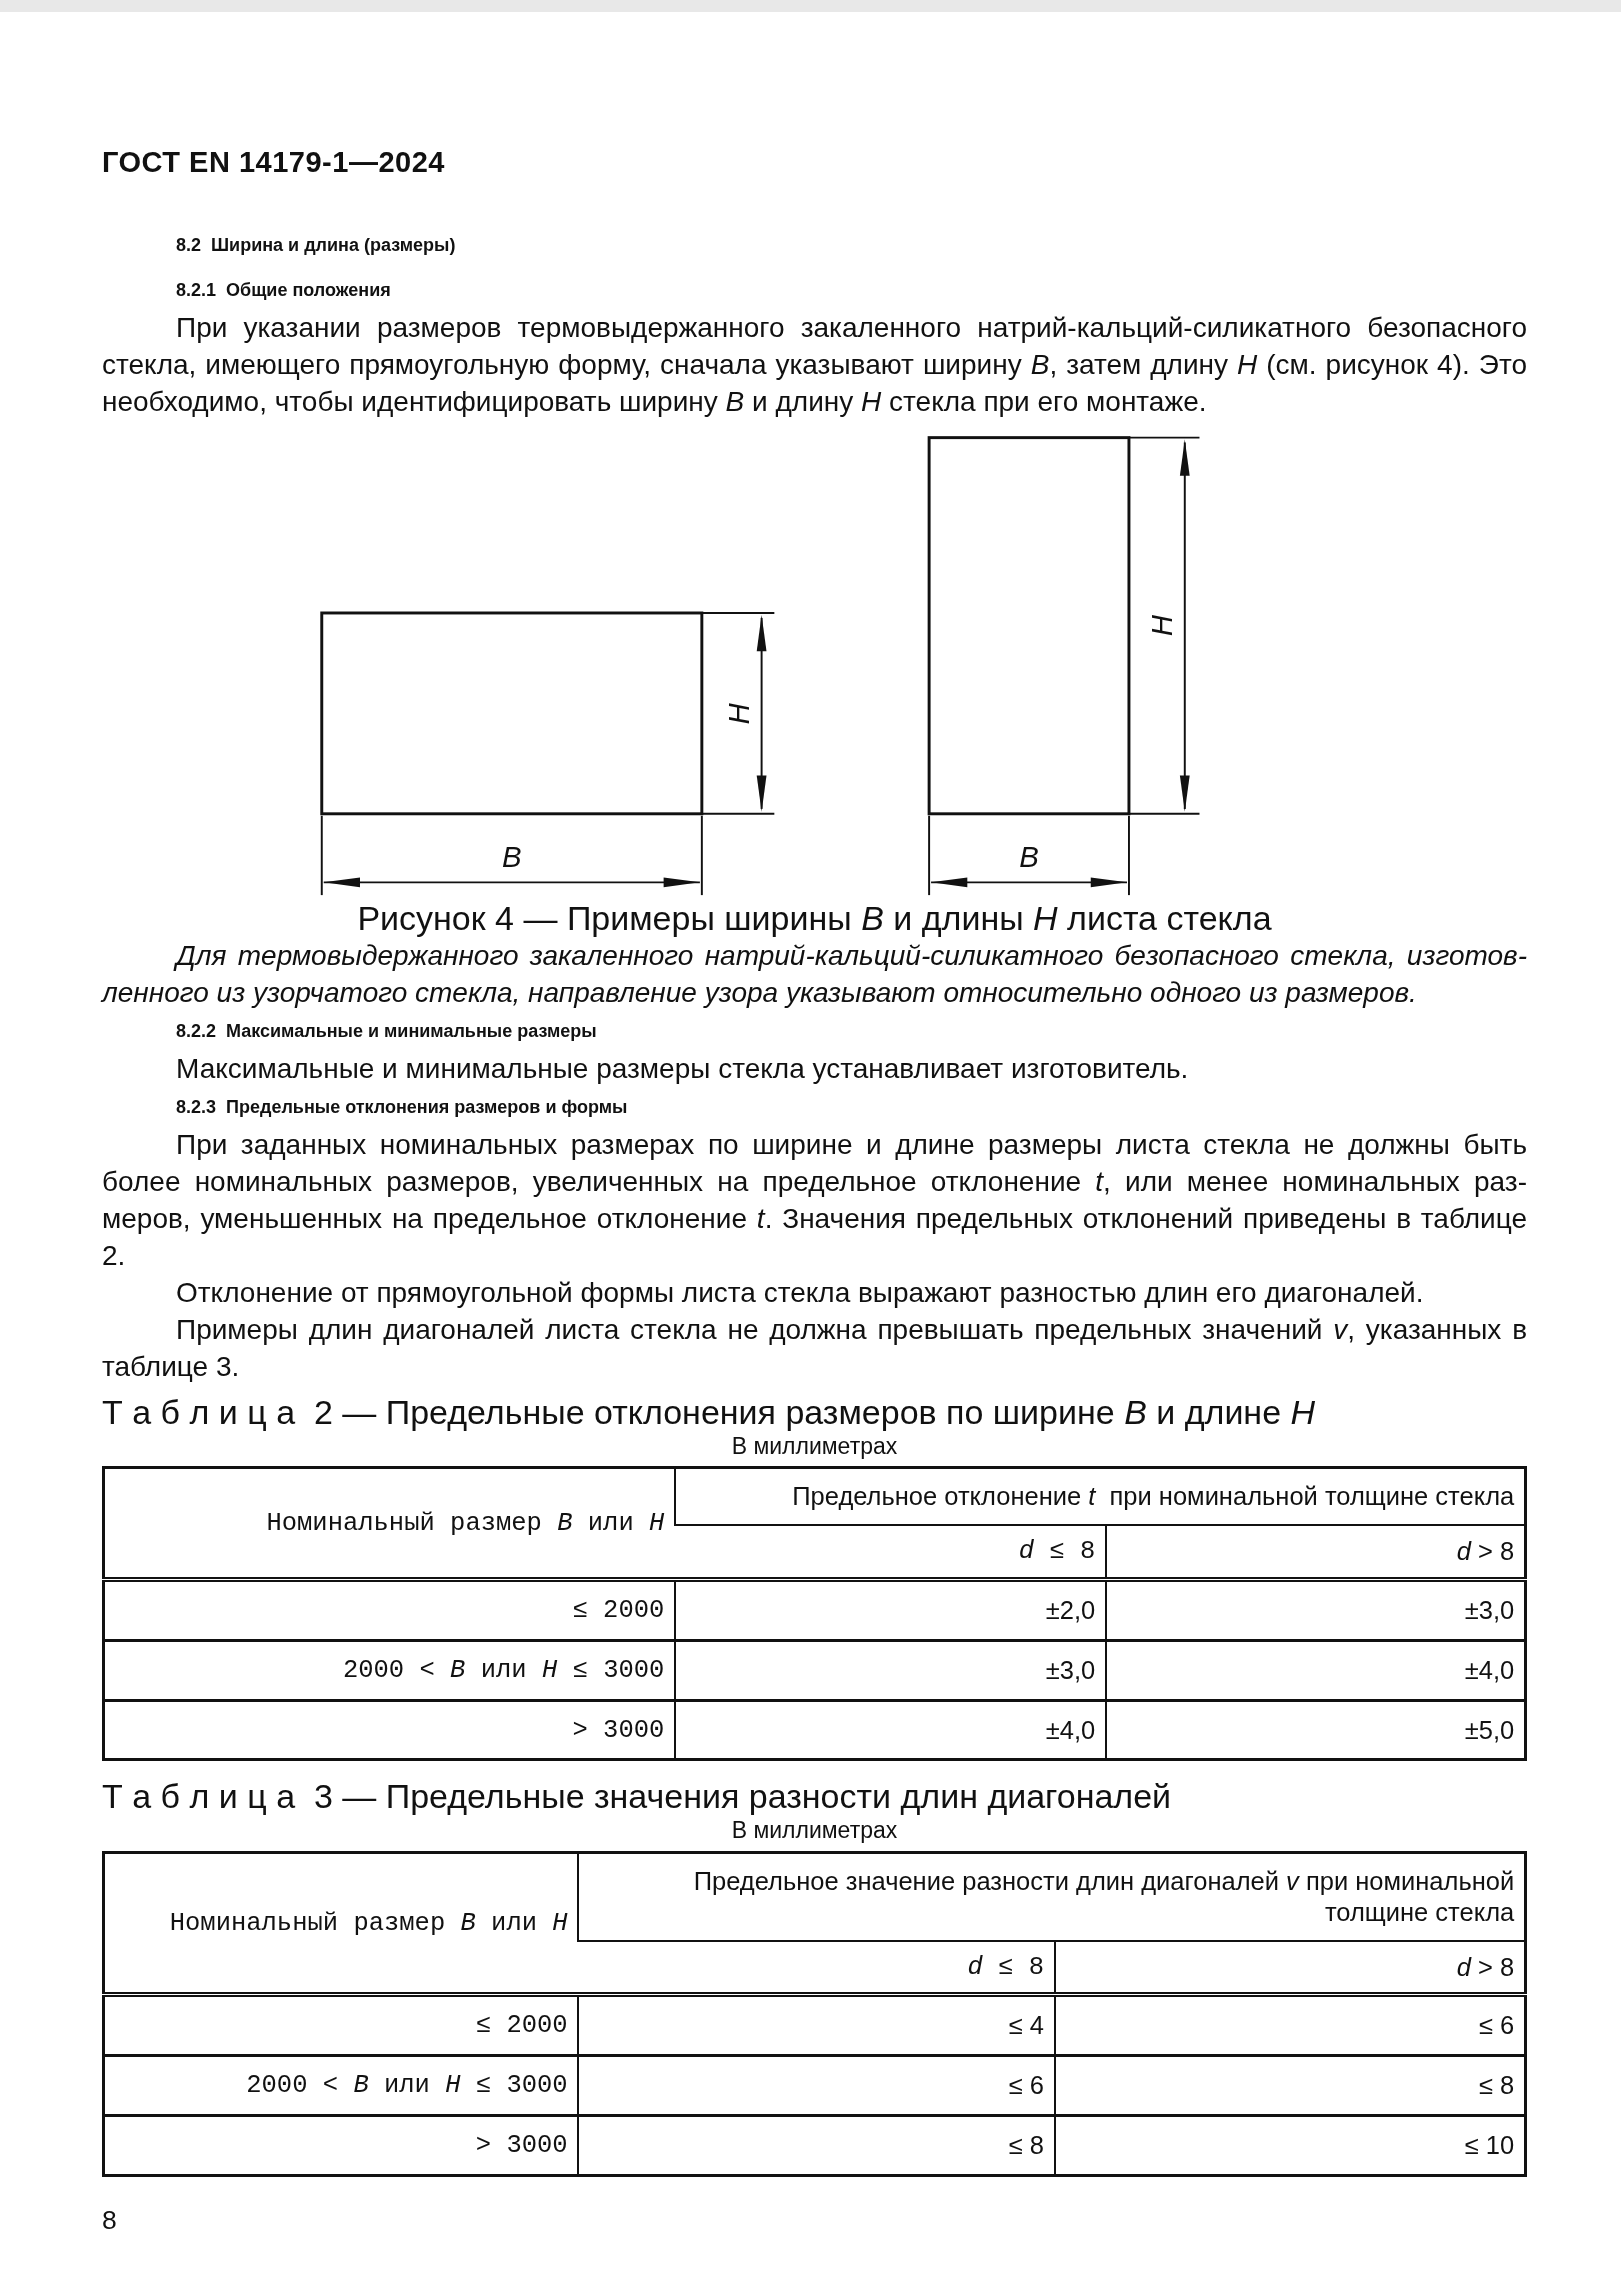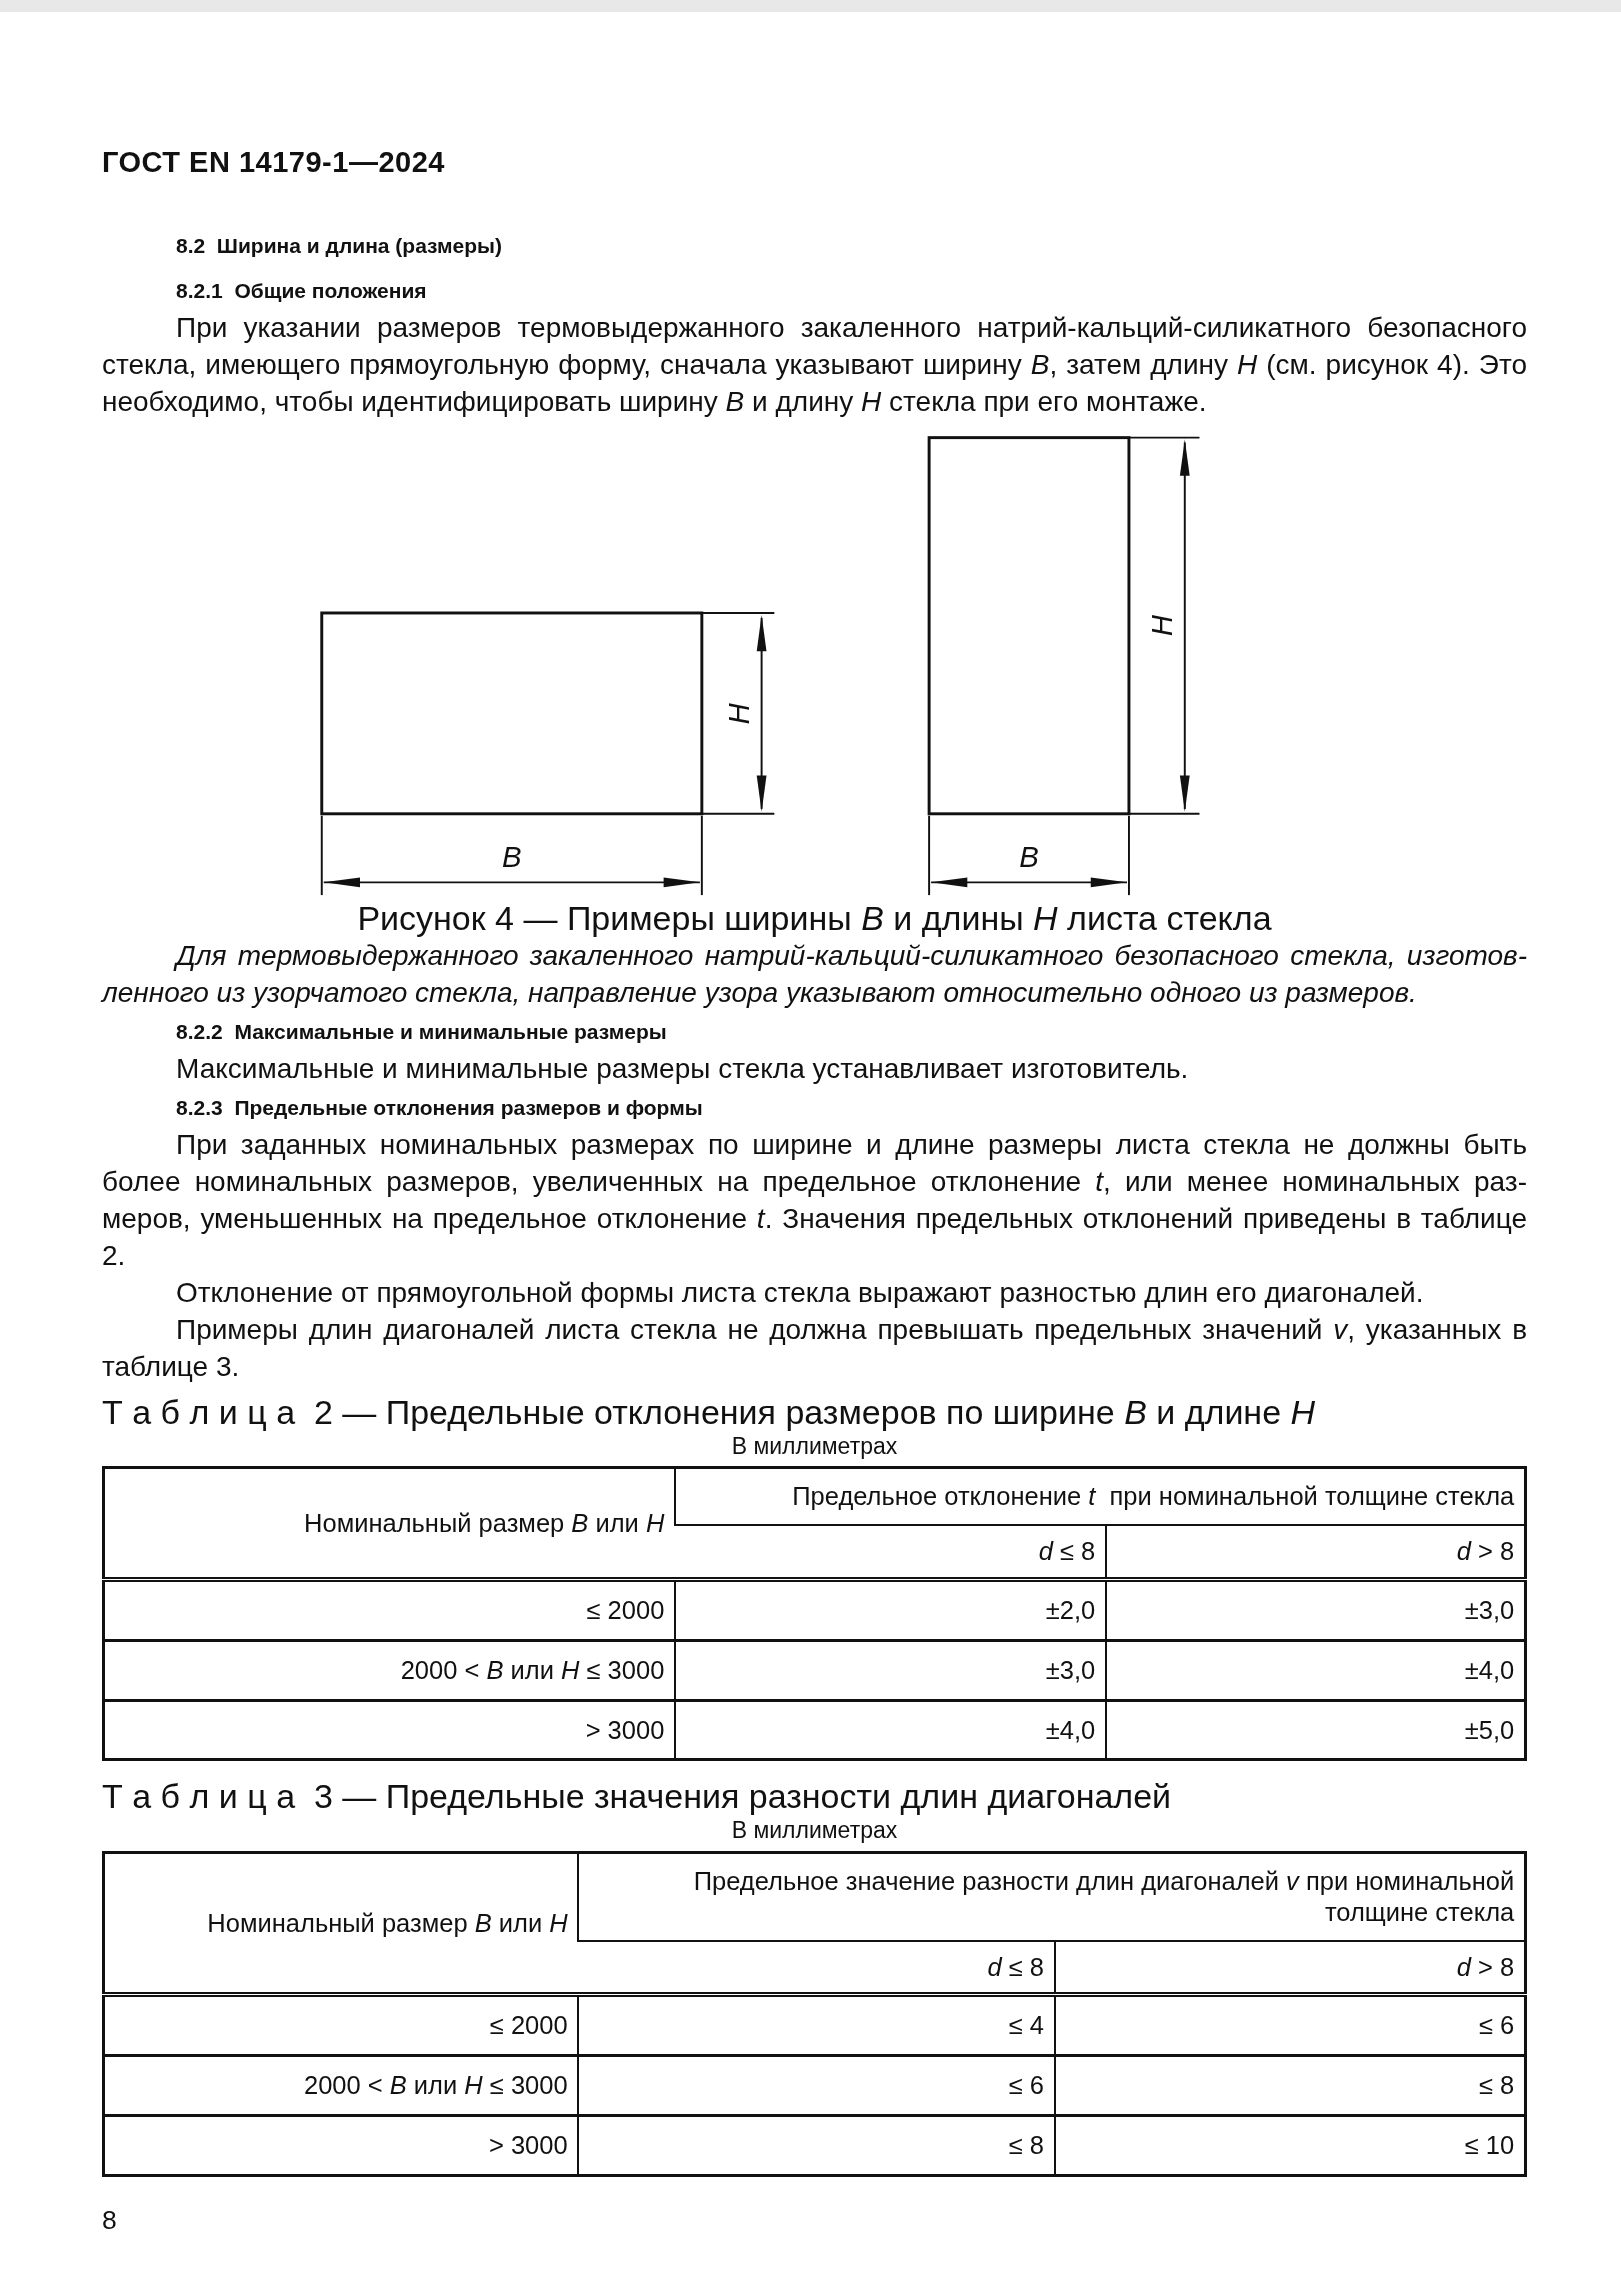--- a/index.html
+++ b/index.html
@@ -13,21 +13,21 @@
     box-sizing:border-box;
     padding:133px 94px 0 102px;
     overflow:hidden;
   }
   .it{font-style:italic;}
   .doc-header{
     font-size:29px;font-weight:bold;line-height:35px;
     letter-spacing:0.5px;
   }
   .h-sec{
-    font-size:21px;font-weight:bold;line-height:37px;
+    font-size:18px;font-weight:bold;line-height:37px;
     margin:0;padding-left:74px;
   }
   .h-82{margin-top:47px;}
   .h-821{margin-top:7.8px;}
   .h-822,.h-823{margin-top:2px;}
   p.body{
     font-size:28px;line-height:37px;margin:0;
     text-align:justify;text-indent:74px;
   }
   .figure{
@@ -51,21 +51,21 @@
     width:100%;border-collapse:collapse;table-layout:fixed;
     border:3.9px solid #111;
     font-size:25.5px;
   }
   table.gost td{
     border-left:2px solid #111;
     text-align:right;vertical-align:middle;
     padding:3.9px 9.8px;
     line-height:31px;
   }
-  table.gost td:first-child{border-left:none;}
+  table.gost td:first-child{border-left:none;font-family:Liberation Mono, monospace;}
   table.gost thead td.span-cell{border-bottom:2.9px solid #111;height:47px;}
   table.gost thead tr.sub td{height:43px;}
   table.gost thead tr.sub td,
   table.gost thead td.col1-cell{border-bottom:5.9px double #111;}
   table.gost tbody td{border-top:3.9px solid #111;height:49px;}
   table.t3 thead td.span-cell{height:78px;}
   .page-num{
     font-size:26.5px;line-height:37px;margin-top:25.5px;
   }
   text.dimlabel{

